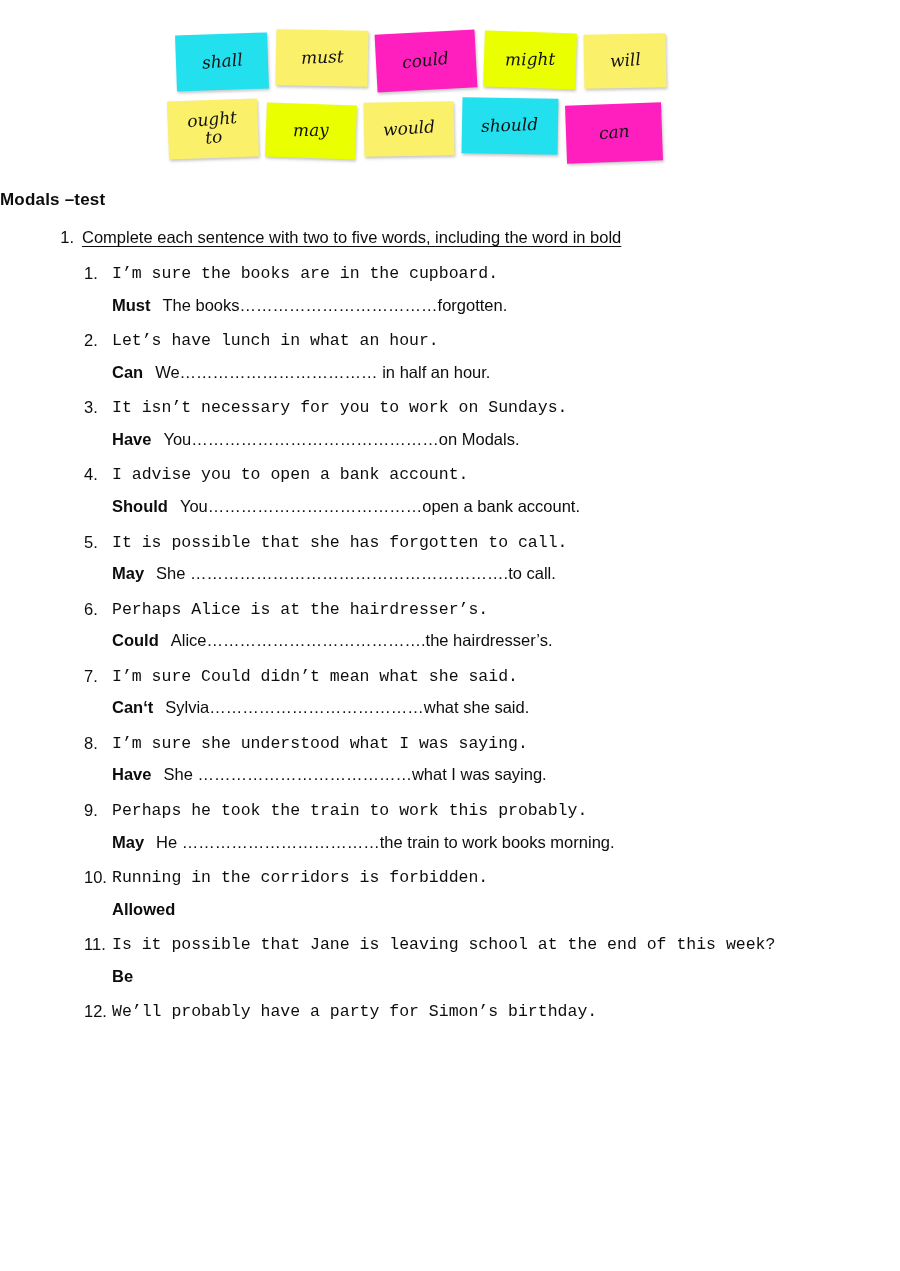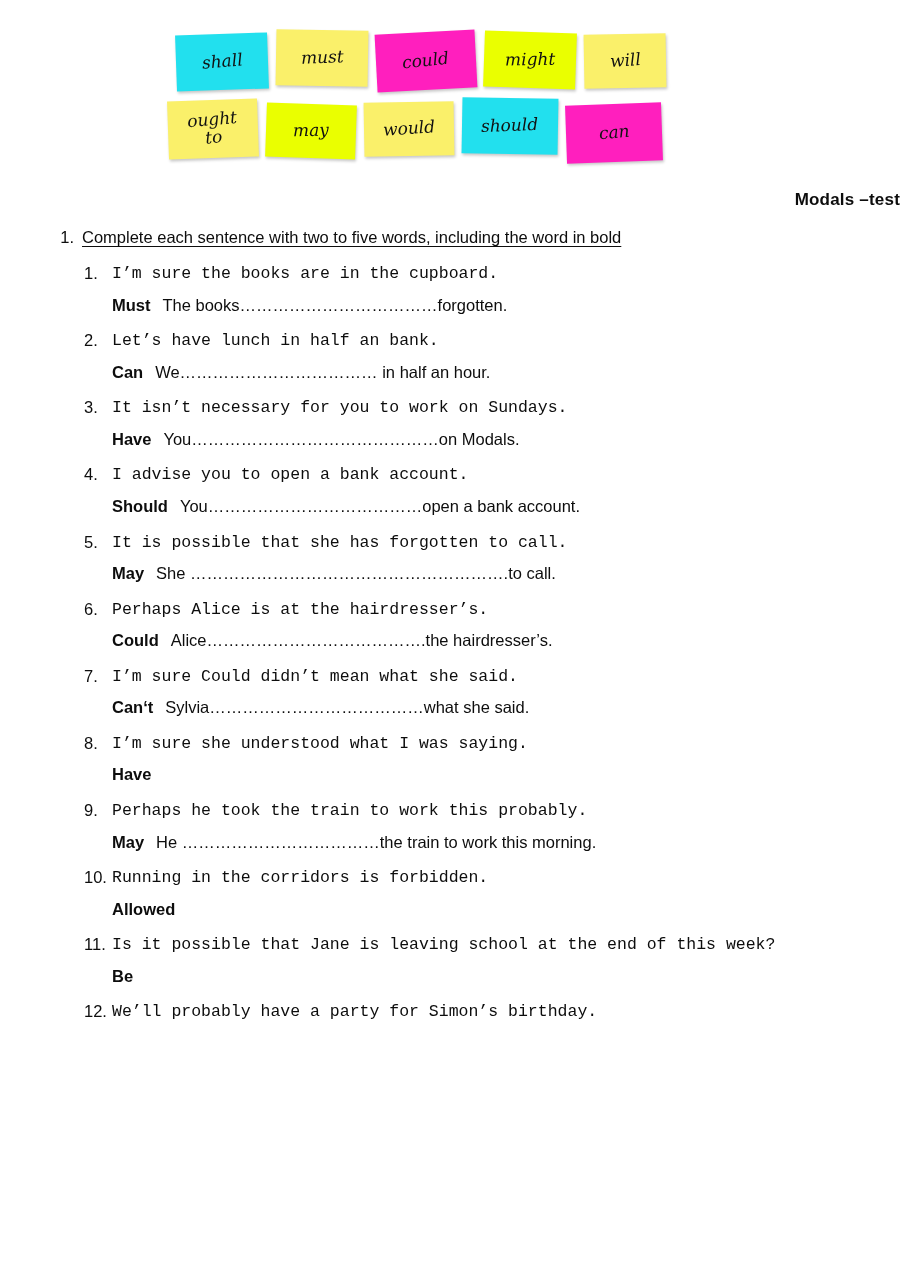--- a/index.html
+++ b/index.html
@@ -52,21 +52,21 @@
     font-size: 17px;
     color: #111;
     transform: rotate(-3deg);
     text-align: center;
     line-height: 1.05;
     white-space: pre-line;
   }
 
   
   .doc-title {
-    text-align: right;
+    text-align: left;
     font-weight: bold;
     font-size: 17px;
     margin: 10px 0 16px 0;
     letter-spacing: 0.2px;
   }
 
   
   .content {
     margin: 18px 0 0 0;
     padding: 0 60px 0 48px;
@@ -186,21 +186,21 @@
             <div class="item-prompt">I’m sure the books are in the cupboard.</div>
           </div>
           <div class="answer-line">
             <div class="answer-key">Must</div>
             <div class="answer-body">The books………………………………forgotten.</div>
           </div>
         </div>
         <div class="item">
           <div class="item-line">
             <div class="item-num">2.</div>
-            <div class="item-prompt">Let’s have lunch in half an bank.</div>
+            <div class="item-prompt">Let’s have lunch in what an hour.</div>
           </div>
           <div class="answer-line">
             <div class="answer-key">Can</div>
             <div class="answer-body">We……………………………… in half an hour.</div>
           </div>
         </div>
         <div class="item">
           <div class="item-line">
             <div class="item-num">3.</div>
             <div class="item-prompt">It isn’t necessary for you to work on Sundays.</div>
@@ -250,30 +250,31 @@
             <div class="answer-body">Sylvia…………………………………what she said.</div>
           </div>
         </div>
         <div class="item">
           <div class="item-line">
             <div class="item-num">8.</div>
             <div class="item-prompt">I’m sure she understood what I was saying.</div>
           </div>
           <div class="answer-line">
             <div class="answer-key">Have</div>
+            <div class="answer-body">She …………………………………what I was saying.</div>
           </div>
         </div>
         <div class="item">
           <div class="item-line">
             <div class="item-num">9.</div>
             <div class="item-prompt">Perhaps he took the train to work this probably.</div>
           </div>
           <div class="answer-line">
             <div class="answer-key">May</div>
-            <div class="answer-body">He ………………………………the train to work this morning.</div>
+            <div class="answer-body">He ………………………………the train to work books morning.</div>
           </div>
         </div>
         <div class="item">
           <div class="item-line">
             <div class="item-num">10.</div>
             <div class="item-prompt">Running in the corridors is forbidden.</div>
           </div>
           <div class="answer-line">
             <div class="answer-key">Allowed</div>
           </div>

